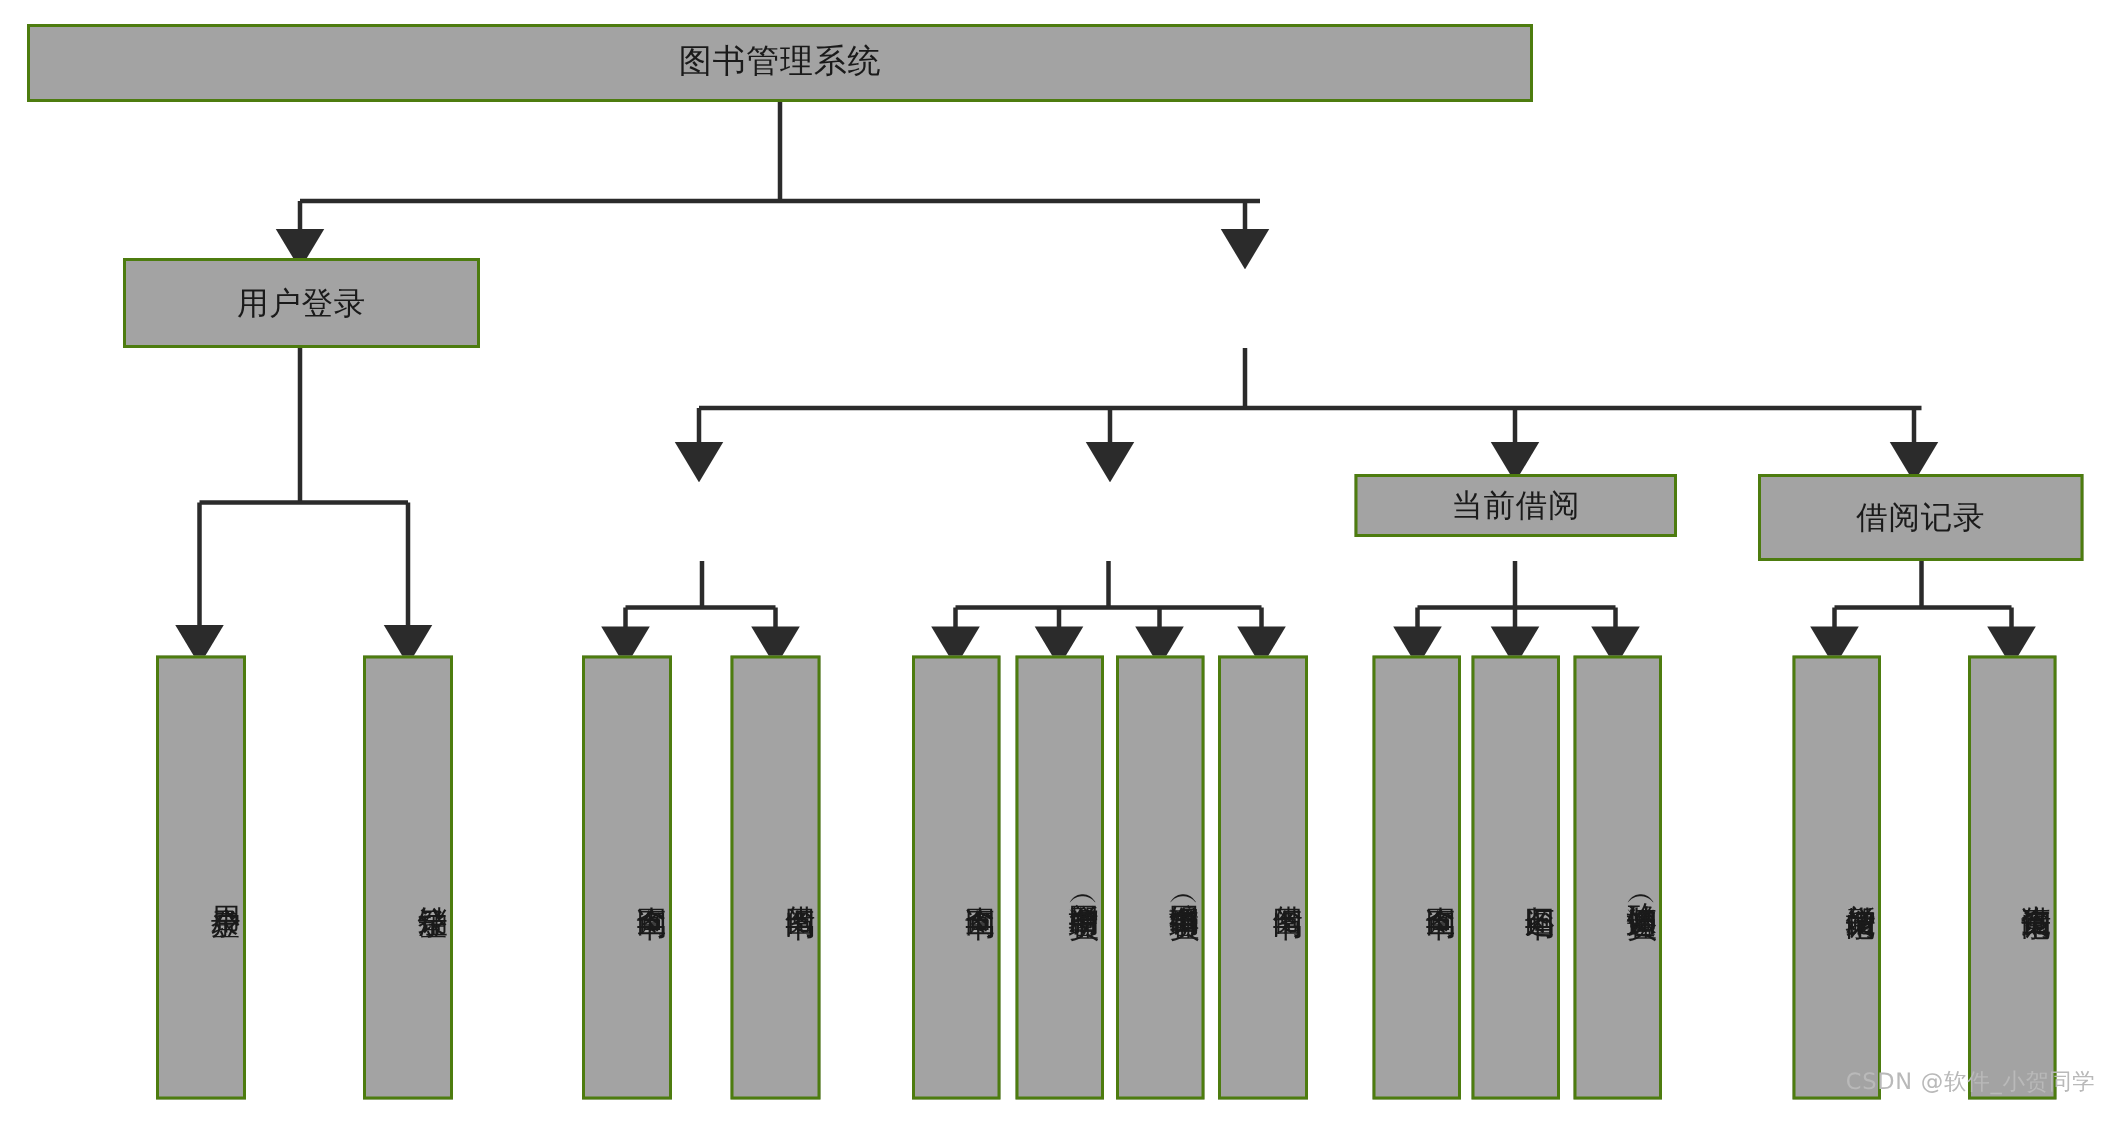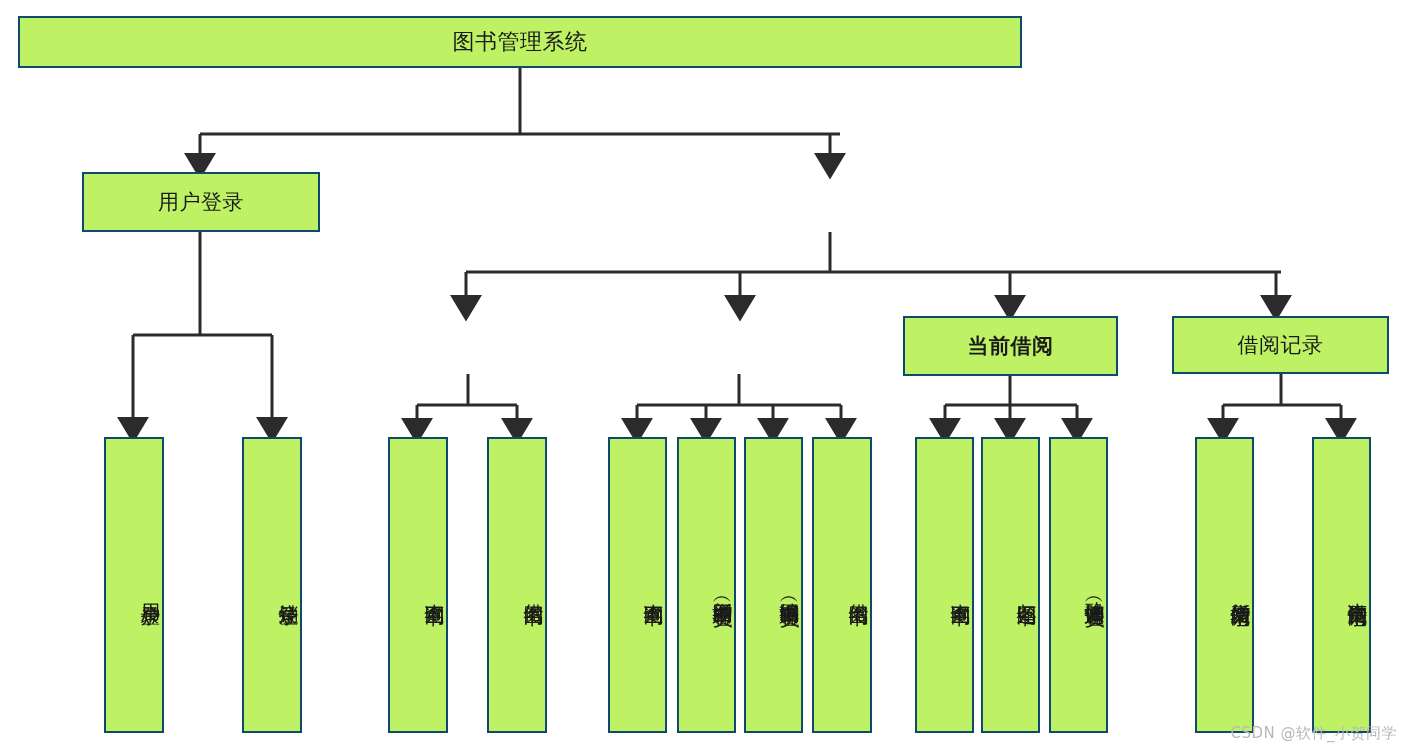--- a/index.html
+++ b/index.html
@@ -22,22 +22,22 @@
     position: absolute;
     left: 0;
     top: 0;
     width: 1405px;
     height: 747px;
     pointer-events: none;
   }
   .node {
     position: absolute;
     box-sizing: border-box;
-    border: 2px solid #0c4a6e;
-    background: #bef264;
+    border: 2px solid #4d7c0f;
+    background: #a3a3a3;
     display: flex;
     align-items: center;
     justify-content: center;
     color: #1a1a1a;
     line-height: 1.16;
     text-align: center;
   }
   .node.horizontal {
     font-size: 21px;
     letter-spacing: 0.5px;
@@ -55,21 +55,21 @@
     writing-mode: vertical-rl;
     text-orientation: upright;
     display: block;
   }
   #root-node {
     font-size: 22px;
   }
   #watermark {
     position: absolute;
     right: 8px;
-    bottom: 4px;
+    bottom: 16px;
     font-size: 15px;
     color: #b9b9b9;
     white-space: nowrap;
     letter-spacing: 0.5px;
     margin-left: 11px;
   }
 </style>
 </head>
 <body>
 
@@ -129,21 +129,21 @@
     <span class="label">图书管理系统</span>
   </div>
 
   <div class="node horizontal" style="left:82px; top:172px; width:238px; height:60px;">
     <span class="label">用户登录</span>
   </div>
 
 
 
 
-  <div class="node horizontal" style="left:903px; top:316px; width:215px; height:60px;font-weight:bold;">
+  <div class="node horizontal" style="left:903px; top:316px; width:215px; height:42px;">
     <span class="label">当前借阅</span>
   </div>
 
   <div class="node horizontal" style="left:1172px; top:316px; width:217px; height:58px;">
     <span class="label">借阅记录</span>
   </div>
 
   <div class="node vertical" style="left:104px; top:437px; width:60px; height:296px;">
     <span class="label">用户登录</span>
   </div>

